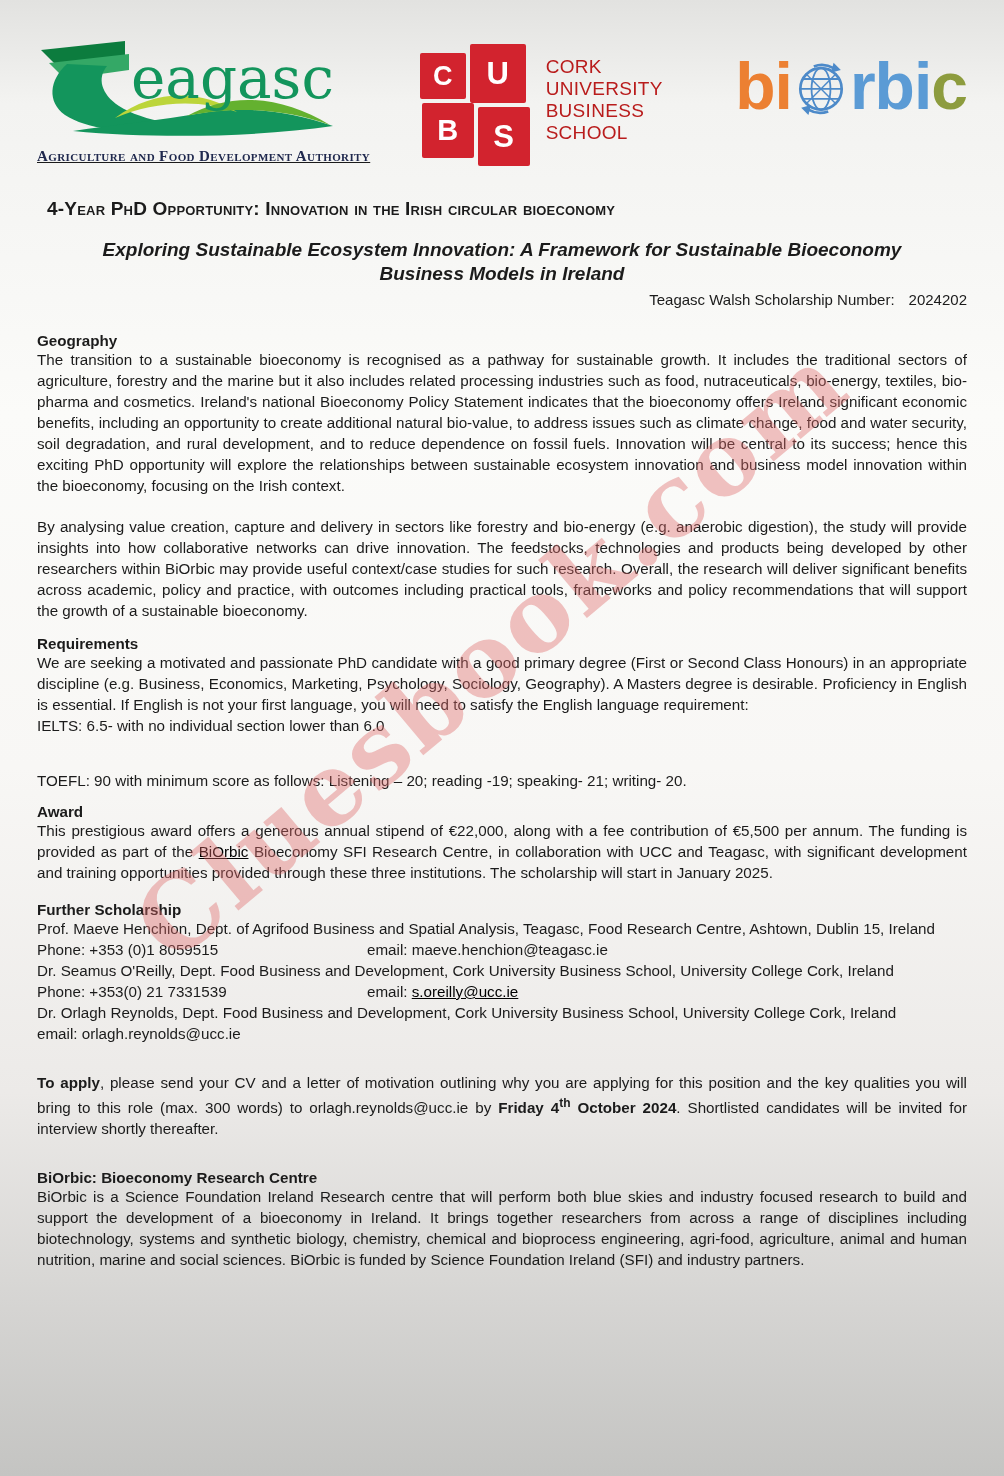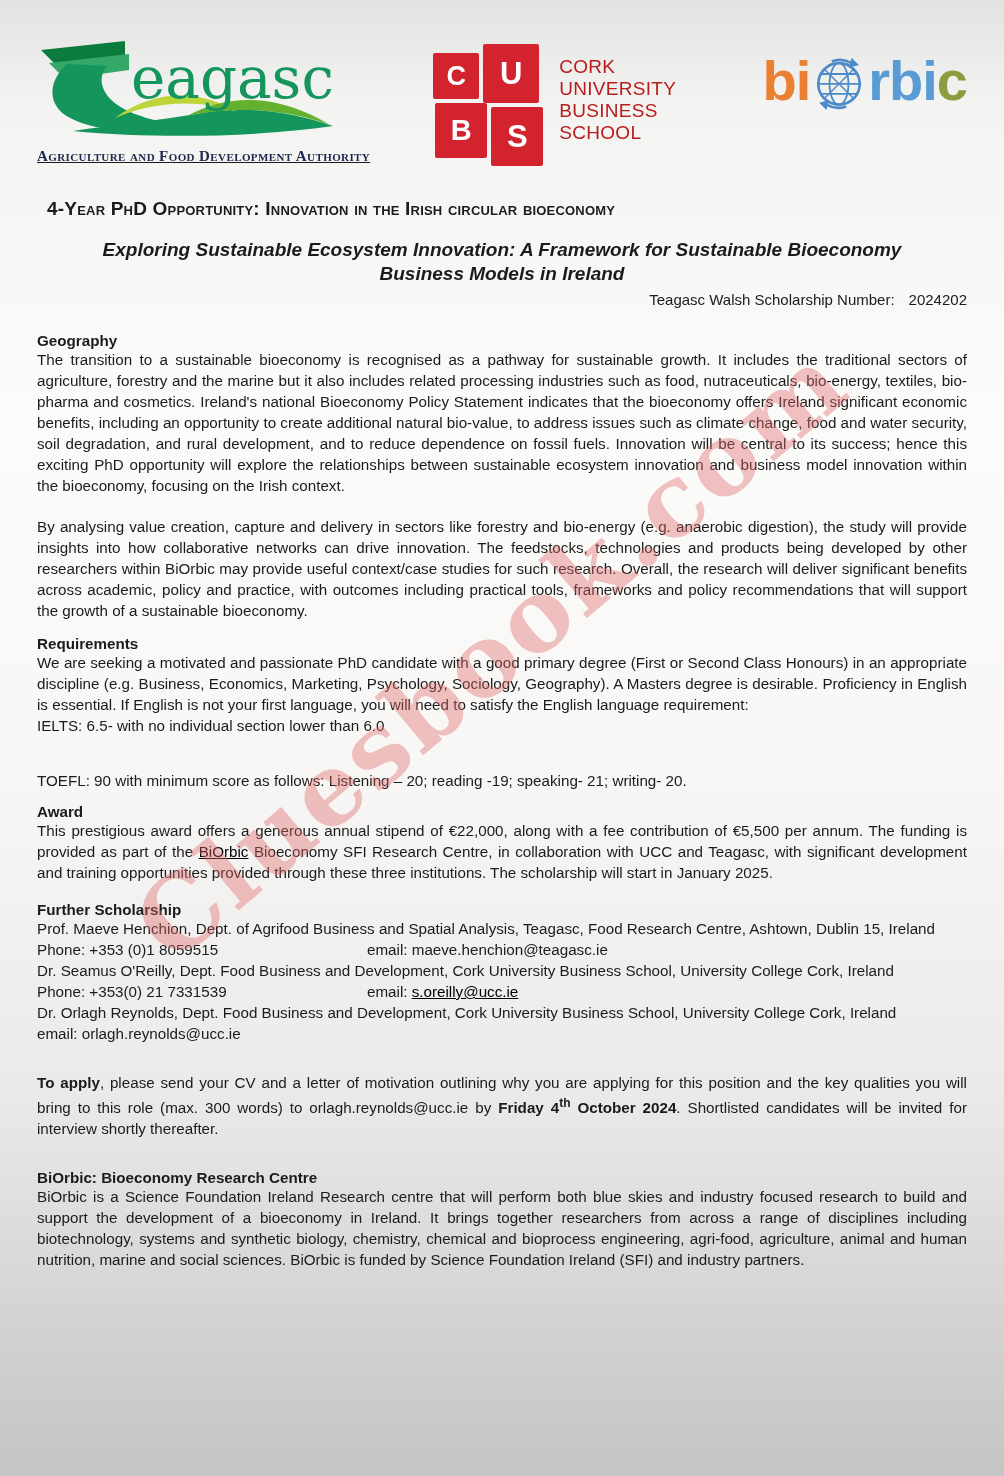--- a/index.html
+++ b/index.html
@@ -14,21 +14,21 @@
   .logo-teagasc{width:310px;text-decoration:underline;}
   .teagasc-tagline{margin-top:4px;font-family:"Liberation Serif","DejaVu Serif",serif;font-variant:small-caps;font-weight:bold;font-size:15px;color:#20294e;letter-spacing:0.4px;white-space:nowrap;}
   .logo-cubs{display:flex;gap:14px;margin-top:8px;}
   .cubs-grid{position:relative;width:112px;height:124px;}
   .sq{position:absolute;background:#d2232e;color:#ffffff;font-weight:bold;display:flex;align-items:center;justify-content:center;border-radius:2px;}
   .sq-c{left:0;top:9px;width:46px;height:46px;font-size:27px;}
   .sq-u{left:50px;top:0;width:56px;height:59px;font-size:31px;}
   .sq-b{left:2px;top:59px;width:52px;height:55px;font-size:29px;}
   .sq-s{left:58px;top:63px;width:52px;height:59px;font-size:31px;}
   .cubs-text{font-size:19px;font-weight:normal;color:#b91c1c;line-height:22px;margin-top:12px;letter-spacing:0.3px;}
-  .logo-biorbic{display:flex;align-items:center;font-weight:bold;font-size:56px;margin-top:12px;letter-spacing:-1px;}
+  .logo-biorbic{display:flex;align-items:center;font-weight:bold;font-size:66px;margin-top:12px;letter-spacing:-1px;}
   .bio-orange{color:#ec8032;}
   .bio-blue{color:#5b9bd5;}
   .bio-olive{color:#8d9c3e;}
   .globe{margin:4px 2px 0;}
   
   .title{font-size:19px;font-weight:bold;font-variant:small-caps;margin:30px 10px 0;letter-spacing:0.2px;}
   .subtitle{font-size:19px;font-weight:bold;font-style:italic;text-align:center;margin:18px 48px 0;line-height:24px;}
   .scholarship{text-align:right;font-size:15px;margin-top:5px;}
   .schol-num{margin-left:14px;}
   

